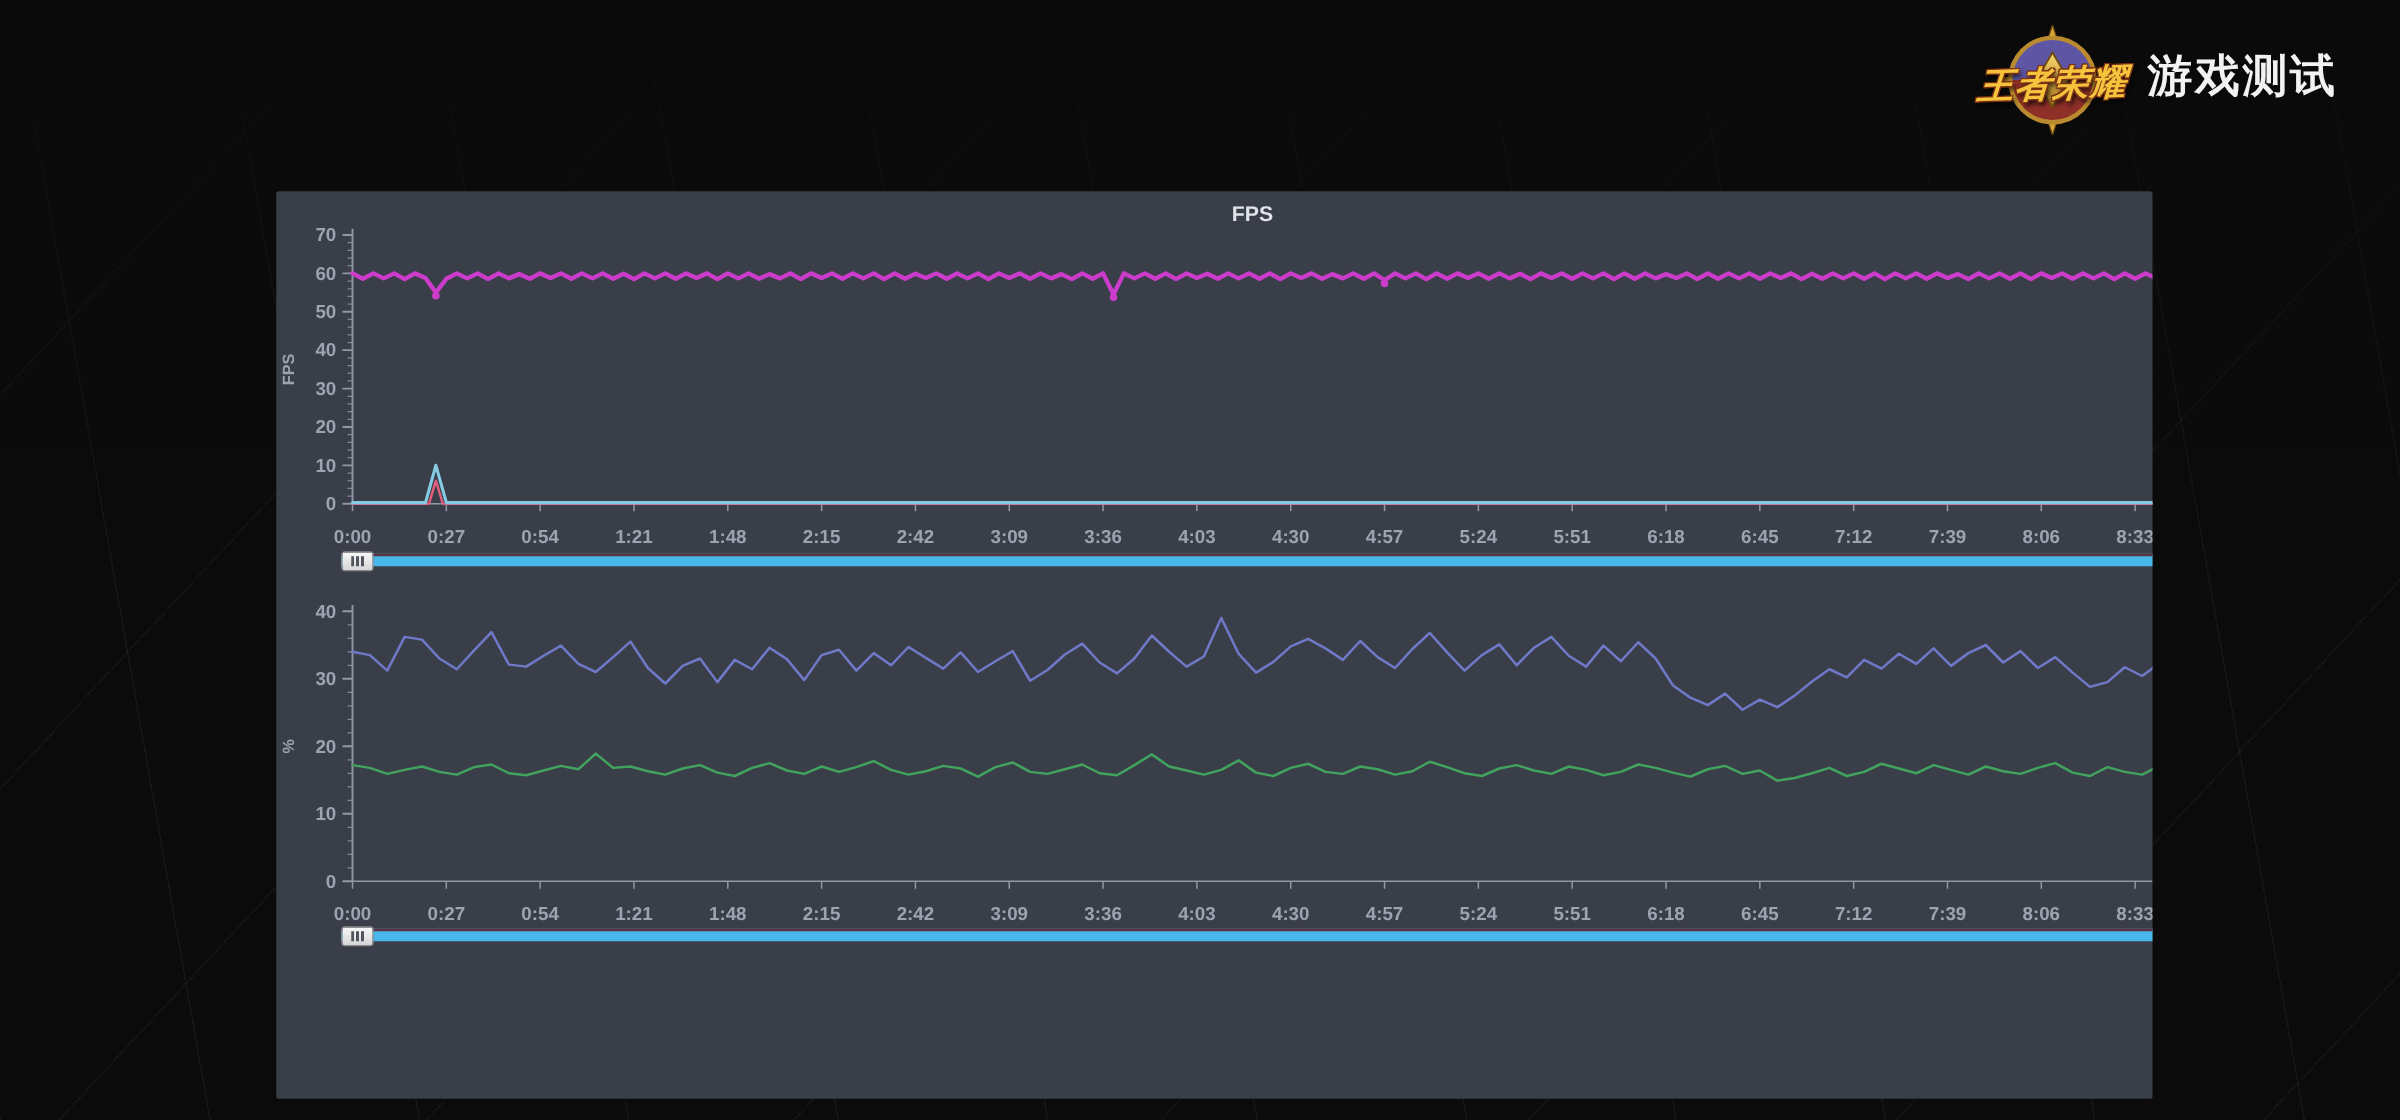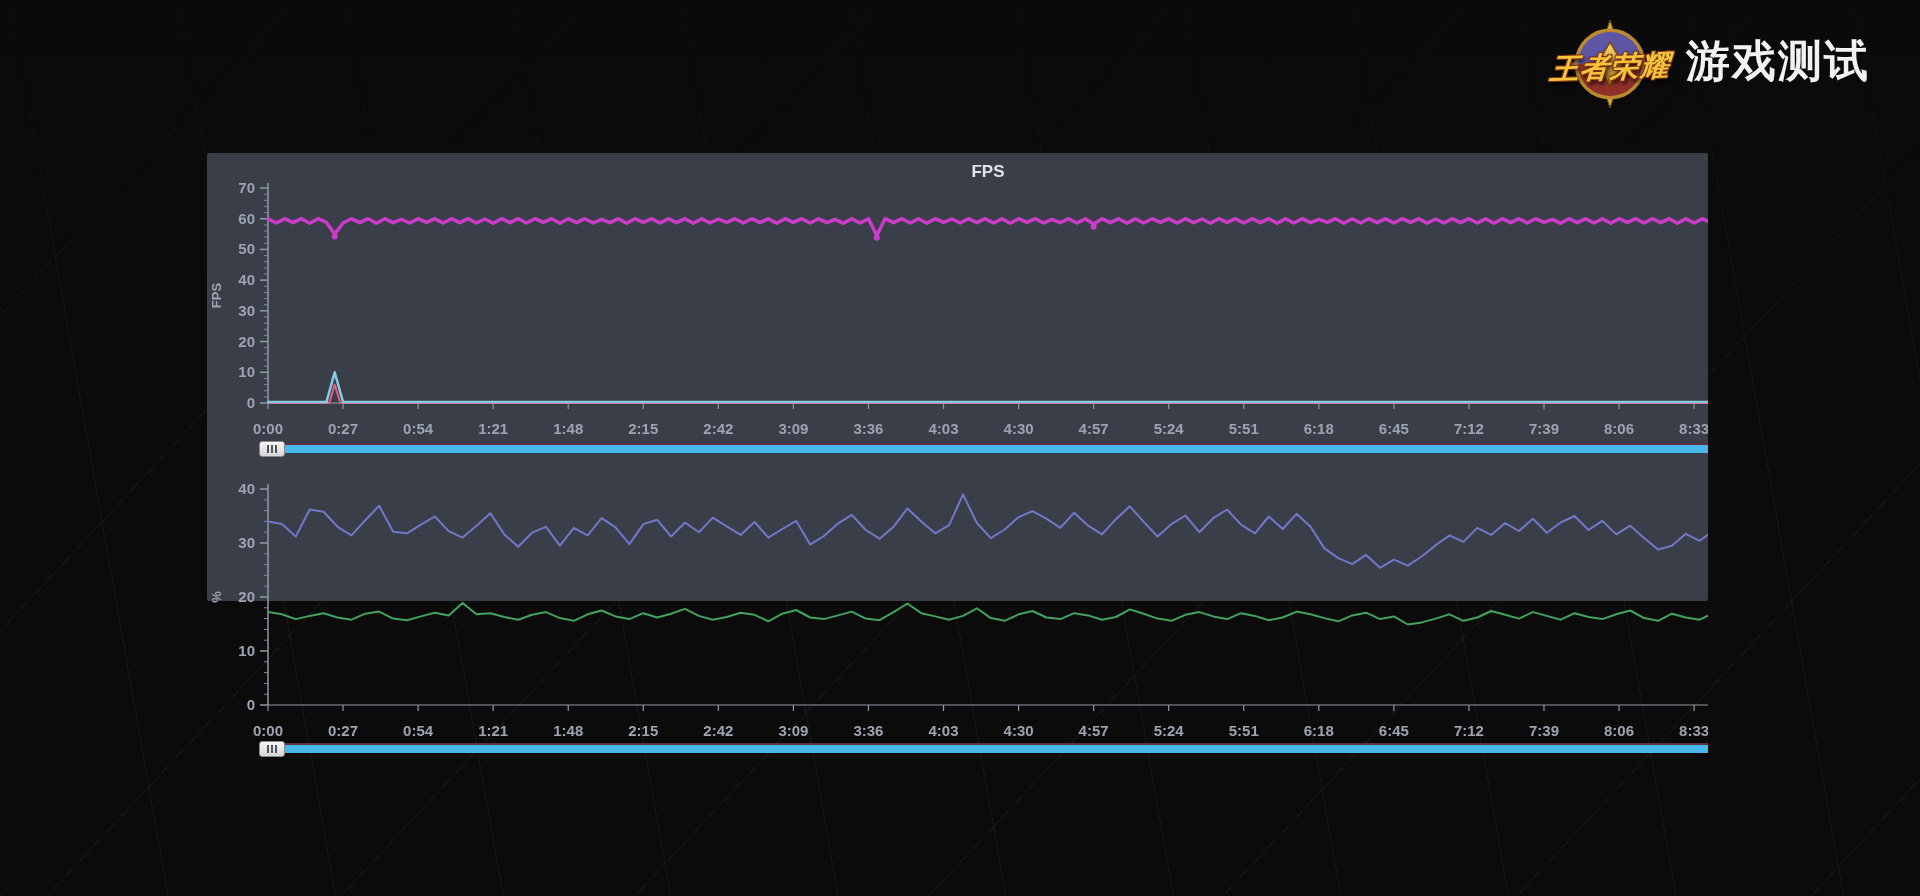--- a/index.html
+++ b/index.html
@@ -17,24 +17,24 @@
     background:linear-gradient(180deg, rgba(10,10,10,0.95) 0%, rgba(10,10,10,0.35) 28%, rgba(10,10,10,0) 55%);}
 
   
   .logo{position:absolute;top:20px;right:50px;display:flex;align-items:center;gap:12px}
   .logo-mark{position:relative;width:128px;height:88px}
   .logo-mark svg{position:absolute;left:4px;top:0}
   .logo-cn{position:absolute;left:-6px;top:28px;width:140px;text-align:center;
     font-weight:700;font-style:italic;font-size:29px;letter-spacing:1px;color:#f5c33c;
     transform:skewX(-6deg) rotate(-2deg);
     text-shadow:1px 1px 0 #7a3114,-1px -1px 0 #7a3114,1px -1px 0 #7a3114,-1px 1px 0 #7a3114,2px 3px 4px #000;}
-  .logo-sub{font-weight:700;font-size:44px;color:#f2f2f2;letter-spacing:2px;padding-bottom:6px}
+  .logo-sub{font-weight:700;font-size:36px;color:#f2f2f2;letter-spacing:2px;padding-bottom:6px}
 
   
-  .panel{position:absolute;left:207px;top:153px;width:1501px;height:448px;
+  .panel{position:absolute;left:221px;top:153px;width:1501px;height:726px;
     background:var(--panel_bg);border-radius:2px}
   .chart-title{position:absolute;left:61px;width:1440px;text-align:center;
     font:700 17px "Liberation Sans",sans-serif;color:var(--title_text)}
   #fps-title{top:9px}
   #cpu-title{top:316px}
   .chart-svg{position:absolute;left:0;overflow:hidden}
   #fps-svg{top:0}
   #cpu-svg{top:300px}
   svg text.ticklabel{font:700 15px "Liberation Sans",sans-serif;fill:var(--tick_text)}
   svg text.axistitle{font:700 13px "Liberation Sans",sans-serif;fill:var(--tick_text)}

